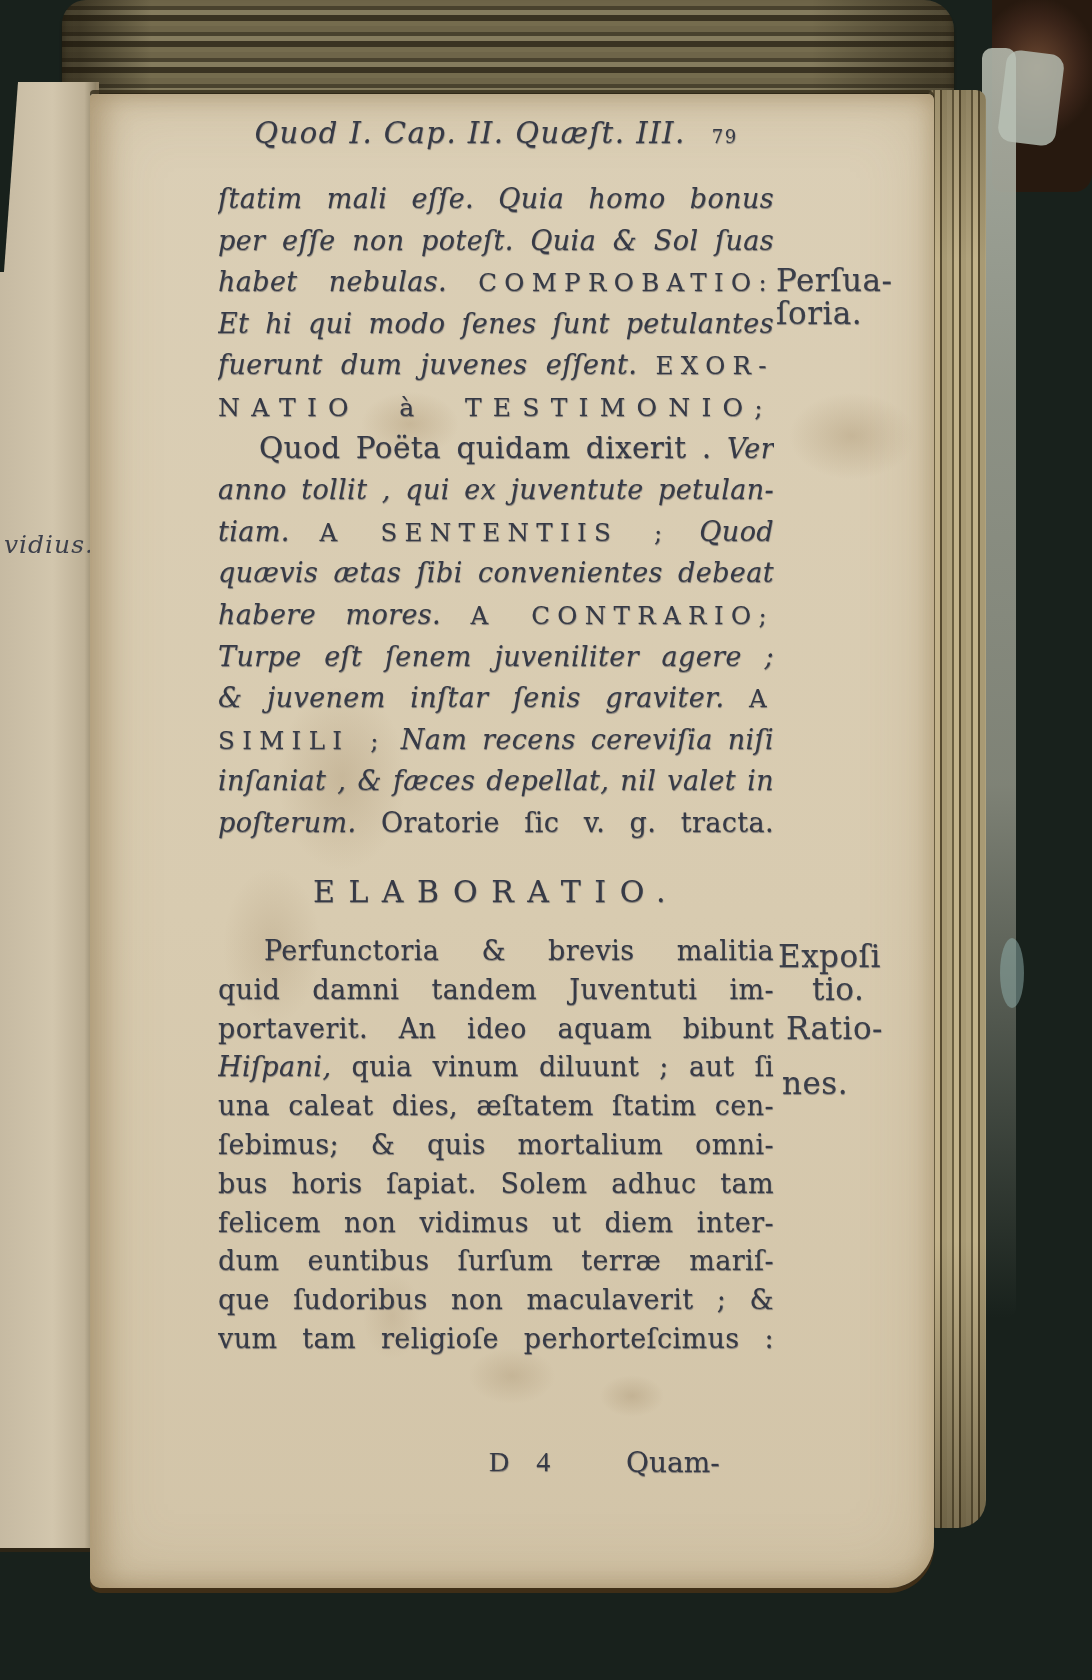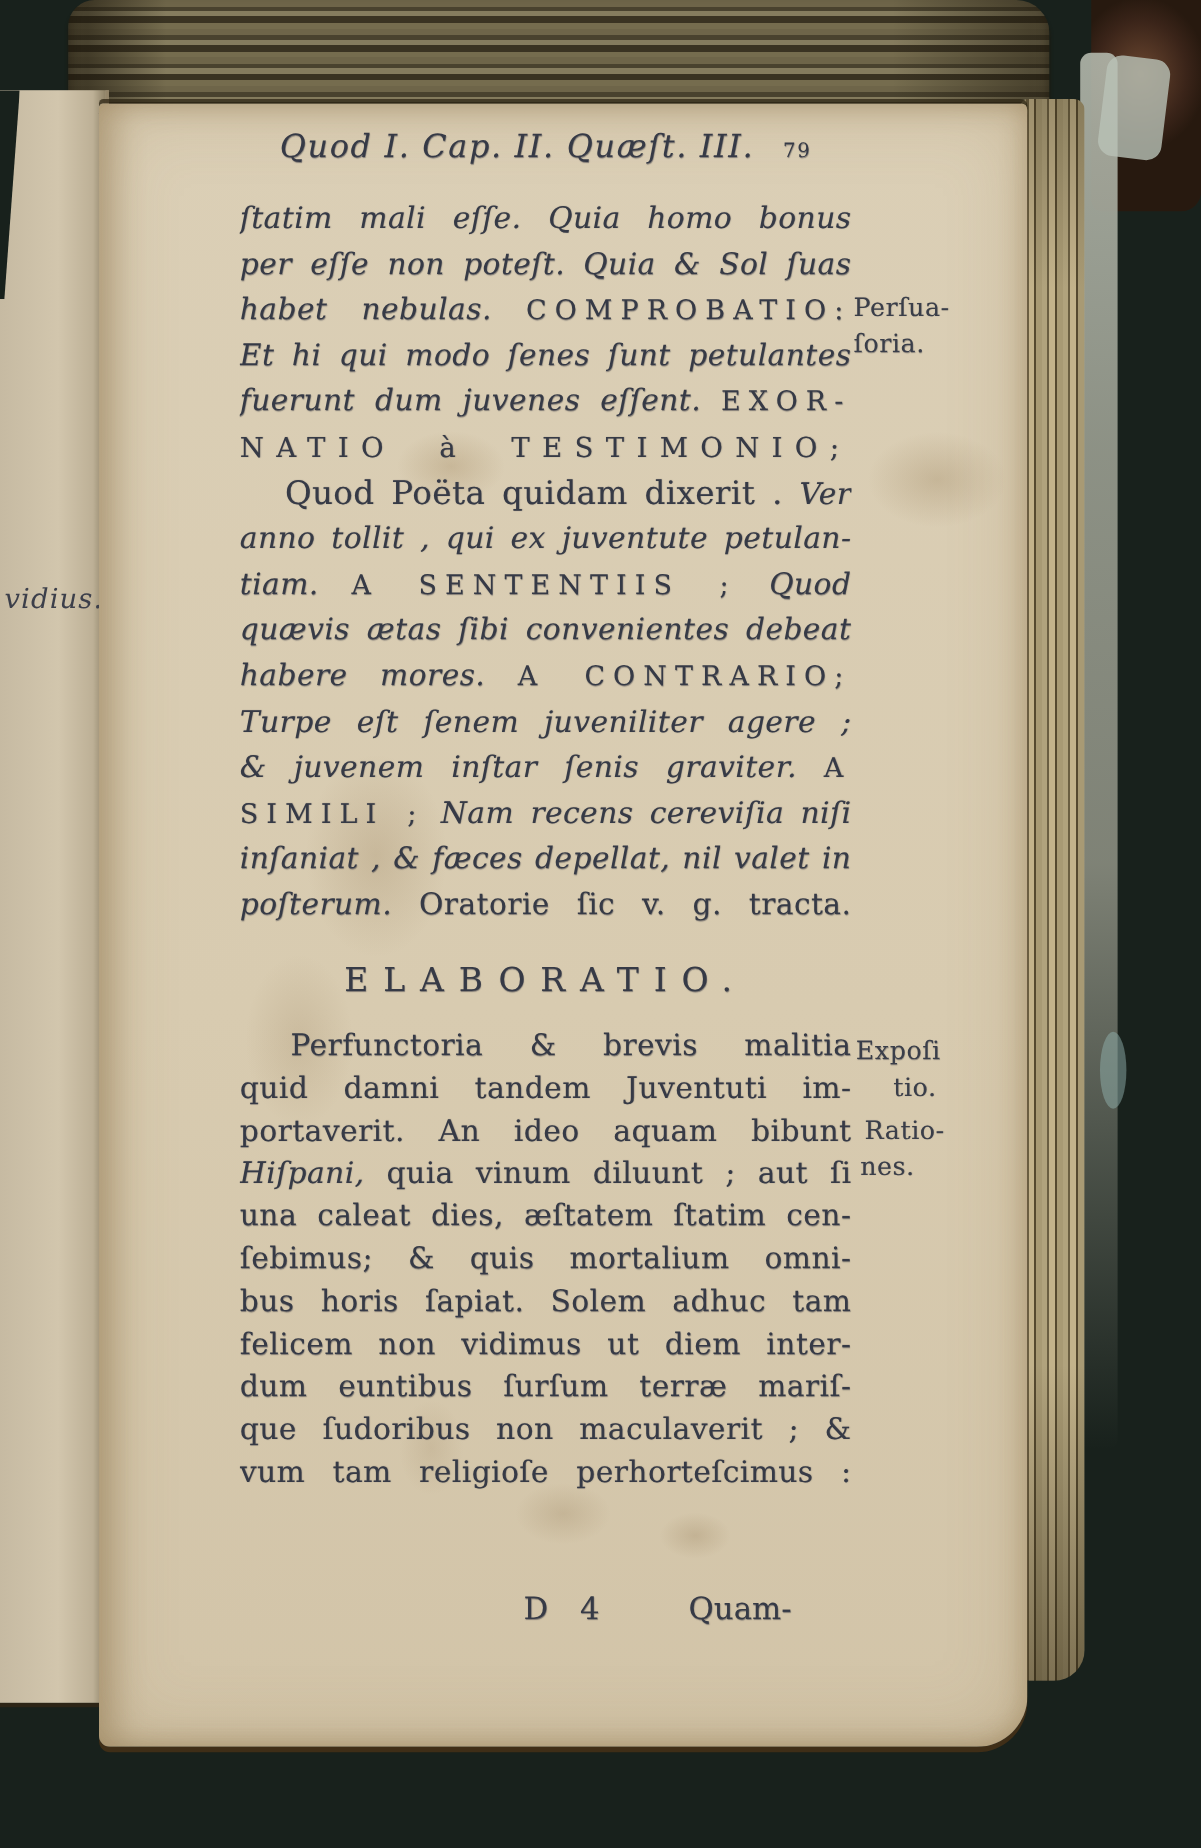--- a/index.html
+++ b/index.html
@@ -82,30 +82,30 @@
   .lg{font-size:29.5px;margin-left:41px;}
   .caps{font-style:normal;letter-spacing:.30em;font-size:24.5px;}
   .capswide{font-style:normal;letter-spacing:.45em;font-size:25px;}
 
   .heading{position:absolute;left:128px;top:780px;width:556px;text-align:center;
     font-size:30px;letter-spacing:.45em;
     text-shadow:.4px .6px .9px rgba(40,42,55,.5);}
 
   .catchline{position:absolute;left:128px;top:1352px;width:556px;height:40px;font-size:28px;
     text-shadow:.4px .6px .9px rgba(40,42,55,.5);}
-  .catchline .sig{position:absolute;left:258px;letter-spacing:10px;}
+  .catchline .sig{position:absolute;left:271px;letter-spacing:10px;font-family:Liberation Serif, serif;}
   .catchline .catch{position:absolute;left:408px;}
 
-  .note{position:absolute;font-size:23px;line-height:33px;color:#3a3e49;
+  .note{position:absolute;font-size:31px;line-height:33px;color:#3a3e49;
     text-shadow:.3px .5px .8px rgba(40,42,55,.45);letter-spacing:.5px;}
   .n1{left:686px;top:170px;}
   .n2{left:688px;top:846px;}
   .n2 .note-line:nth-child(2){margin-left:34px;}
   .n3{left:696px;top:918px;}
-  .n3 .note-line:nth-child(2){margin-left:-4px;}
+  .n3 .note-line:nth-child(2){margin-left:-4px;margin-top:22px;}
 </style>
 </head>
 <body>
 
 <div class="scene">
 
   <div class="top-edges"></div>
   <div class="tr-patch"></div>
   <div class="tr-light"></div>
   <div class="gray-strip"></div>

